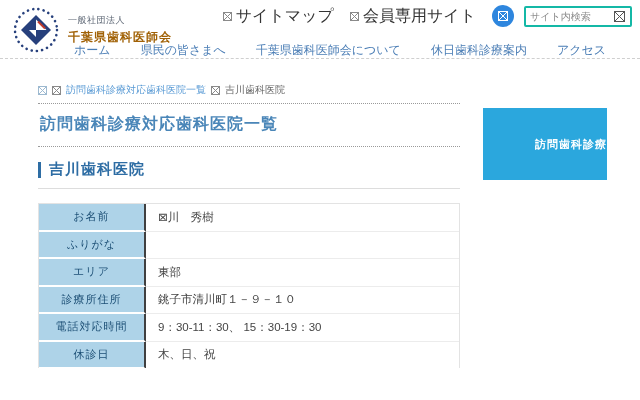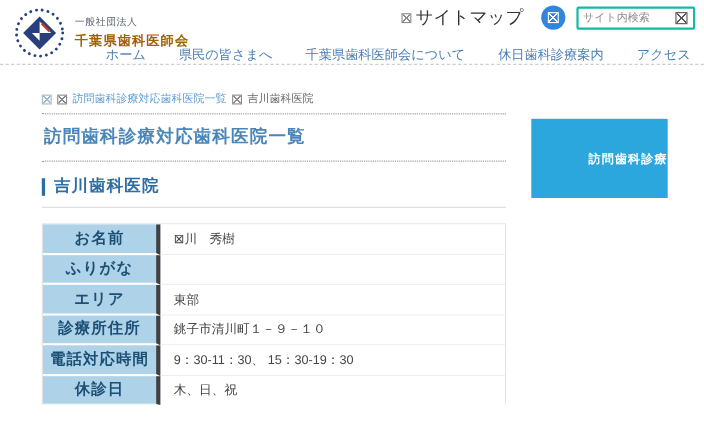--- a/index.html
+++ b/index.html
@@ -37,21 +37,21 @@
   .utility { position:absolute; right:8px; top:5px; display:flex; align-items:center; height:22px; }
   .util-link { display:flex; align-items:center; gap:4px; font-size:16px; color:#333; margin-right:16px; cursor:pointer; }
   .circle-ico { width:22px; height:22px; border-radius:50%; background:#2e86de; display:flex;
                 align-items:center; justify-content:center; margin-right:10px; cursor:pointer; }
   .searchbox { display:flex; align-items:center; width:108px; height:21px; border:2px solid #14b8a6;
                border-radius:2px; background:#fff; padding:0 4px; }
   .searchbox input { border:none; outline:none; width:84px; font-size:10px; color:#333;
                      font-family:"Liberation Sans","DejaVu Sans",sans-serif; }
   .searchbox input::placeholder { color:#8a8a8a; }
 
-  .nav { position:absolute; right:12px; top:42px; display:flex; gap:30px; }
+  .nav { position:absolute; right:34px; top:42px; display:flex; gap:30px; }
   .nav-item { font-size:12px; color:#4a7db5; cursor:pointer; white-space:nowrap; }
 
   
   .breadcrumb { position:absolute; left:38px; top:83px; display:flex; align-items:center; gap:5px; font-size:10px; }
   .bc-link { color:#5a9bd5; cursor:pointer; }
   .bc-current { color:#666; }
 
   
   .title-block { position:absolute; left:38px; top:103px; width:422px;
                  border-top:1px dotted #9a9a9a; border-bottom:1px dotted #9a9a9a; padding:10px 2px 11px 2px; }
@@ -62,23 +62,23 @@
   .side-btn span { color:#fff; font-size:11px; font-weight:bold; letter-spacing:1px; }
 
   .clinic-head { position:absolute; left:38px; top:160px; width:422px; padding-bottom:9px;
                  border-bottom:1px solid #ddd; display:flex; align-items:center; }
   .clinic-bar { width:3px; height:16px; background:#2e6da4; margin-right:8px; }
   .clinic-name { font-size:15px; font-weight:bold; color:#2e6da4; letter-spacing:1px; }
 
   
   .info-table { position:absolute; left:38px; top:203px; width:422px; border:1px solid #e3e3e3; background:#fff; }
   .trow { display:flex; width:100%; height:27.5px; }
-  .tlabel { width:107px; min-width:107px; background:#aed3e8; color:#1c4f75; font-size:14px; font-weight:bold;
+  .tlabel { width:107px; min-width:107px; background:#aed3e8; color:#1c4f75; font-size:11px; font-weight:normal;
             display:flex; align-items:center; justify-content:center; border-bottom:2px solid #fff;
-            border-right:4px solid #404040; letter-spacing:1px; }
+            border-right:2px solid #404040; letter-spacing:1px; }
   .tvalue { flex:1; font-size:11.5px; color:#444; display:flex; align-items:center; padding-left:12px;
             border-bottom:1px solid #ececec; background:#fff; }
   .trow:last-child .tlabel { border-bottom:none; }
   .trow:last-child .tvalue { border-bottom:none; }
 </style>
 </head>
 <body>
 
 <div class="page">
 
@@ -95,20 +95,24 @@
       <div class="logo-text">
         <div class="org-type">一般社団法人</div>
         <div class="org-name">千葉県歯科医師会</div>
       </div>
     </div>
 
     <div class="utility">
       <div class="util-link">
         <span class="bx"></span>
         <span>サイトマップ</span>
+      </div>
+      <div class="util-link">
+        <span class="bx"></span>
+        <span>会員専用サイト</span>
       </div>
       <div class="circle-ico">
         <span class="bx wh"></span>
       </div>
       <div class="searchbox">
         <input type="text" placeholder="サイト内検索" style="">
         <span class="bx dk"></span>
       </div>
     </div>
 

